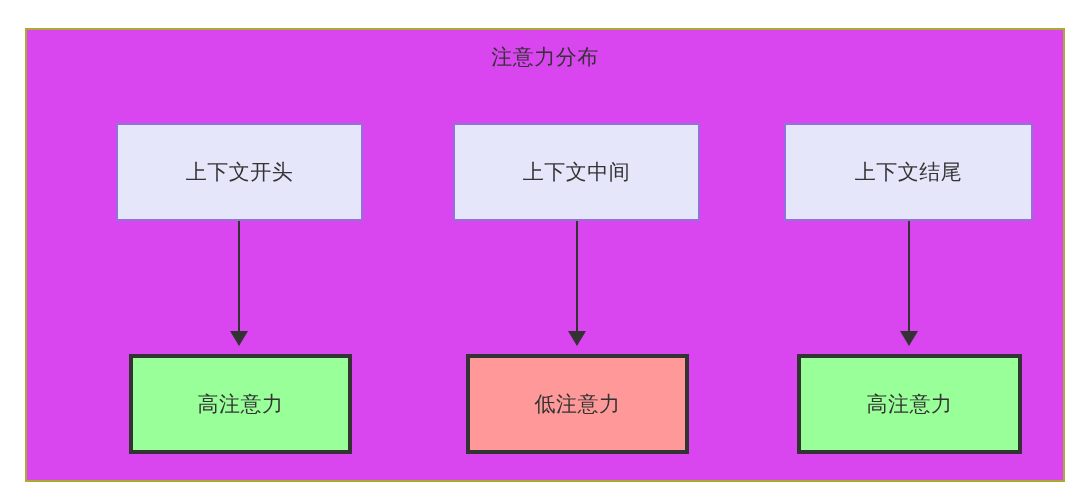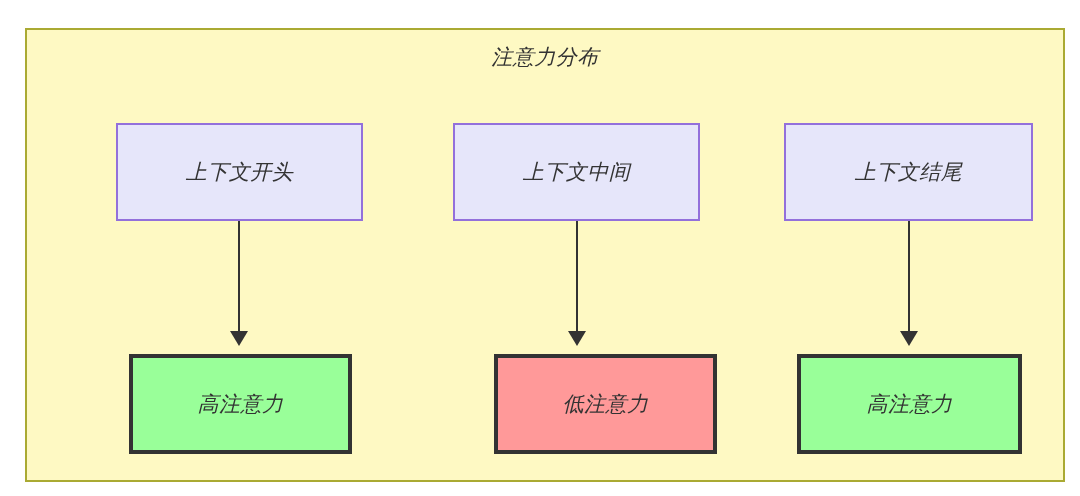--- a/index.html
+++ b/index.html
@@ -22,23 +22,22 @@
   }
 
   
   .cluster {
     position: absolute;
     left: 25px;
     top: 28px;
     width: 1040px;
     height: 454px;
     box-sizing: border-box;
-    background: #fef9c3;
+    background: #d946ef;
     border: 2px solid #aaaa33;
-    font-style: italic;
   }
 
   .cluster-title {
     position: absolute;
     left: 0;
     top: 14px;
     width: 100%;
     text-align: center;
     font-size: 21px;
     line-height: 26px;
@@ -76,21 +75,21 @@
   .node--ctx-middle { left: 426px; width: 247px; }
   .node--ctx-end    { left: 757px; width: 249px; }
 
   
   .node--attention {
     border: 4px solid #333333;
     top: 324px;
     height: 100px;
   }
   .node--high  { background: #99ff99; }
-  .node--low   { background: #ff9999; margin-left: 28px; }
+  .node--low   { background: #ff9999; }
 
   .node--att-start  { left: 102px; width: 223px; }
   .node--att-middle { left: 439px; width: 223px; }
   .node--att-end    { left: 770px; width: 225px; }
 
   
   .edge {
     position: absolute;
     top: 191px;
     height: 127px;

